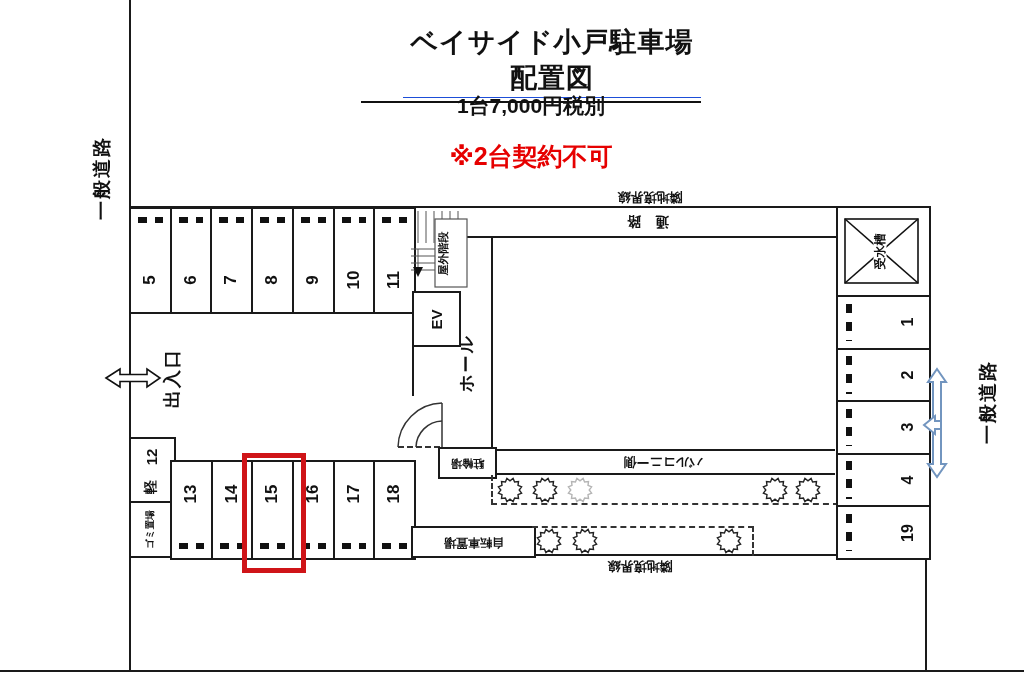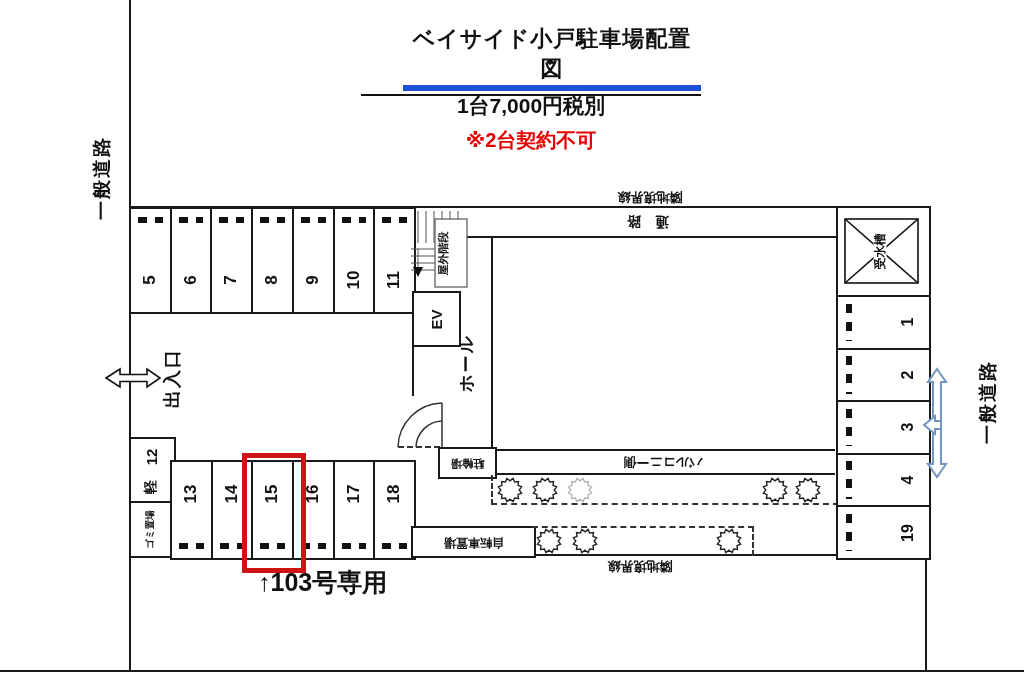--- a/index.html
+++ b/index.html
@@ -7,25 +7,25 @@
          font-family:"Liberation Sans","DejaVu Sans",sans-serif;color:#111;font-weight:700;}
   .abs{position:absolute;}
   .line{position:absolute;background:#1a1a1a;}
   .lbl{position:absolute;display:flex;align-items:center;justify-content:center;
        white-space:nowrap;color:#111;}
   .rotccw{transform:rotate(-90deg);}
   .rot180{transform:rotate(180deg);}
   
   #title-block{position:absolute;left:361px;top:24px;width:340px;text-align:center;
                border-bottom:2px solid #111;padding-bottom:3px;}
-  #title{display:inline-block;font-size:22px;letter-spacing:1px;border-bottom:6px solid #1d4ed8;padding:0 2px 1px;margin-left:42px;}
+  #title{display:inline-block;font-size:27px;letter-spacing:1px;border-bottom:1px solid #1d4ed8;padding:0 2px 1px;margin-left:42px;}
   #address{font-size:14.5px;margin-top:4px;}
   #price-block{position:absolute;left:361px;top:92px;width:340px;text-align:center;}
   #price{font-size:21px;}
-  #warning{font-size:20px;margin-top:7px;}
+  #warning{font-size:25px;margin-top:20px;}
   
   .pbox{position:absolute;border:2px solid #1a1a1a;display:flex;background:#fff;}
   .cell{position:relative;flex:1;border-right:2px solid #1a1a1a;}
   .cell:last-child{border-right:none;}
   .num{position:absolute;left:0;right:0;text-align:center;font-size:17px;transform:rotate(-90deg);}
   .row-top .num{bottom:22px;}
   .row-bottom .num{top:22px;}
   .dash-h{position:absolute;left:18%;right:18%;height:6px;
           background:repeating-linear-gradient(90deg,#111 0 9px,transparent 9px 17px);}
   .row-top .dash-h{top:8px;}
@@ -248,16 +248,15 @@
   </div>
 
   <svg class="abs" style="left:922px;top:367px;" width="34" height="112" viewBox="0 0 34 112">
     <g fill="#fff" stroke="#7295bf" stroke-width="2">
       <polygon points="15,2 24,15 19,15 19,97 24,97 15,110 6,97 11,97 11,15 6,15"></polygon>
       <polygon points="2,58 13,49 13,54 19,54 19,62 13,62 13,67"></polygon>
     </g>
   </svg>
 
   <div id="caption">
-    <div class="l1">↑103号専用</div>
   </div>
 
 </div>
 
 </body></html>

